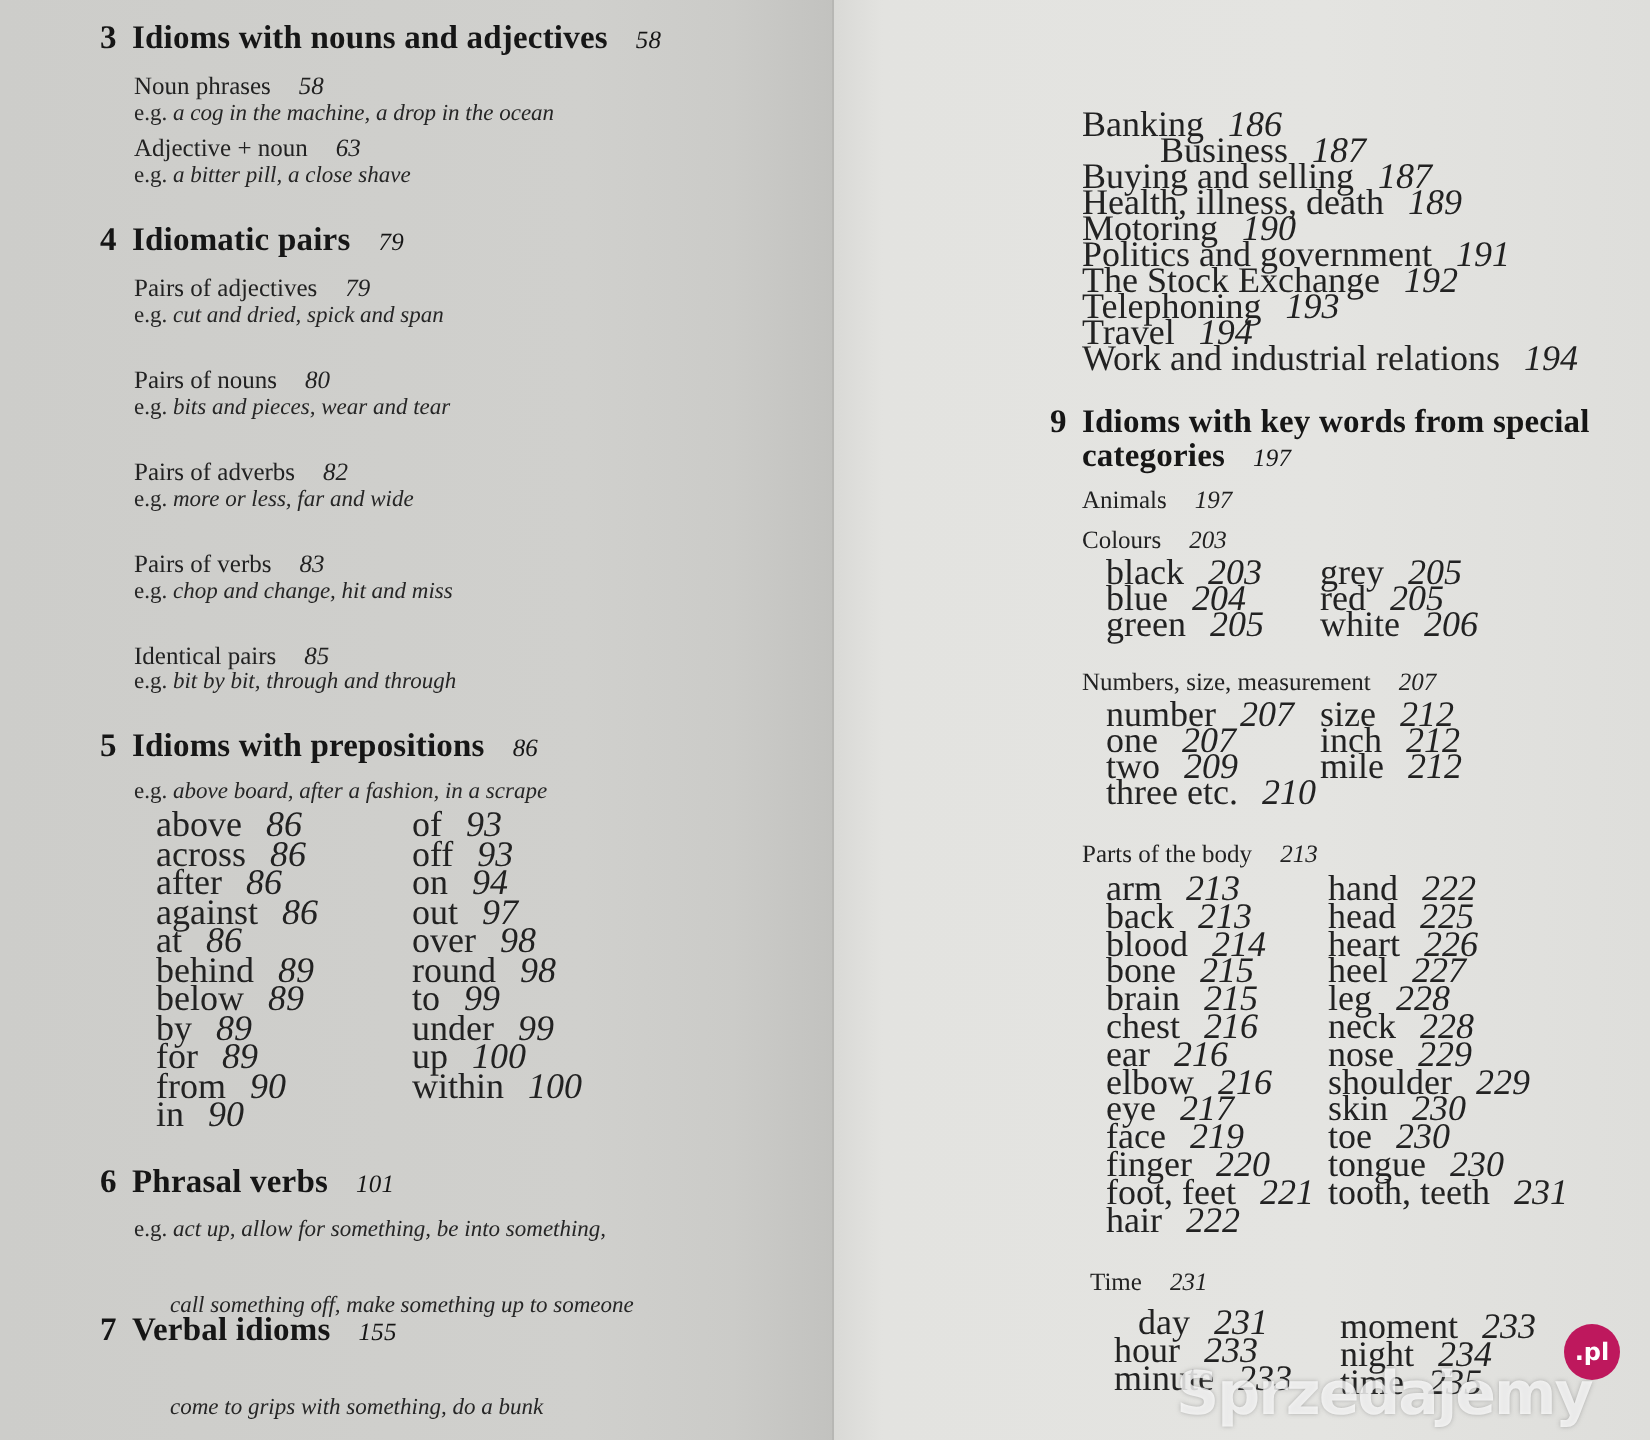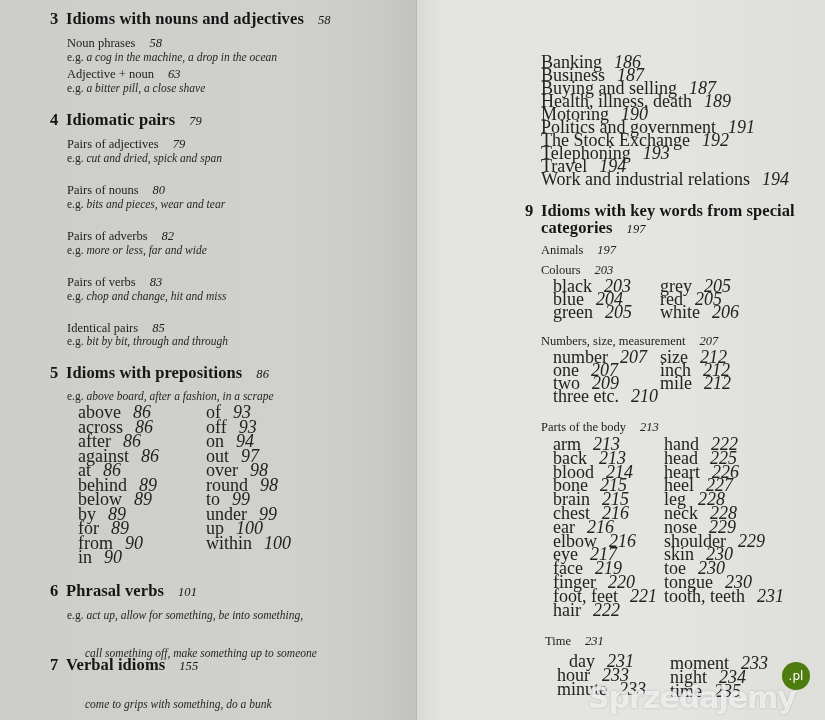--- a/index.html
+++ b/index.html
@@ -35,22 +35,22 @@
     .list .pg-i { margin-left: 12px; }
 
     .watermark {
       position: absolute; left: 588px; top: 680px;
       font-family: "DejaVu Sans", sans-serif; font-weight: bold; font-size: 30px;
       color: rgba(255,255,255,0.75); letter-spacing: -1px;
       text-shadow: 0 0 2px rgba(120,120,120,0.5);
     }
     .wm-badge {
       position: absolute; left: 782px; top: 662px; width: 28px; height: 28px;
-      border-radius: 50%; background: #4d7c0f; color: #fff;
-      font-family: "DejaVu Sans", sans-serif; font-weight: normal; font-size: 12px;
+      border-radius: 50%; background: #be185d; color: #fff;
+      font-family: "DejaVu Sans", sans-serif; font-weight: bold; font-size: 12px;
       display: flex; align-items: center; justify-content: center;
     }
   </style>
 </head>
 <body>
 
 <div class="page page-left">
 
   <div class="abs h" style="left:50px; top:9px;">
     <span class="num">3</span><span>Idioms with nouns and adjectives</span><span class="pg">58</span>
@@ -115,21 +115,21 @@
   </div>
   <div class="abs eg" style="left:85px; top:698px;"><i>come to grips with something, do a bunk</i></div>
 </div>
 
 <div class="gutter"></div>
 
 <div class="page page-right">
 
   <div class="abs list" id="ch8-list" style="left:124px; top:56px; line-height:13px;">
       <div class="row" style="height: 13px;"><span>Banking</span><span class="pg-i">186</span></div>
-      <div class="row" style="height: 13px;"><span>Business</span><span class="pg-i">187</span></div>
+      <div class="row" style="height: 13px; margin-left: 39px;"><span>Business</span><span class="pg-i">187</span></div>
       <div class="row" style="height: 13px;"><span>Buying and selling</span><span class="pg-i">187</span></div>
       <div class="row" style="height: 13px;"><span>Health, illness, death</span><span class="pg-i">189</span></div>
       <div class="row" style="height: 13px;"><span>Motoring</span><span class="pg-i">190</span></div>
       <div class="row" style="height: 13px;"><span>Politics and government</span><span class="pg-i">191</span></div>
       <div class="row" style="height: 13px;"><span>The Stock Exchange</span><span class="pg-i">192</span></div>
       <div class="row" style="height: 13px;"><span>Telephoning</span><span class="pg-i">193</span></div>
       <div class="row" style="height: 13px;"><span>Travel</span><span class="pg-i">194</span></div>
       <div class="row" style="height: 13px;"><span>Work and industrial relations</span><span class="pg-i">194</span></div>
     </div>
 

